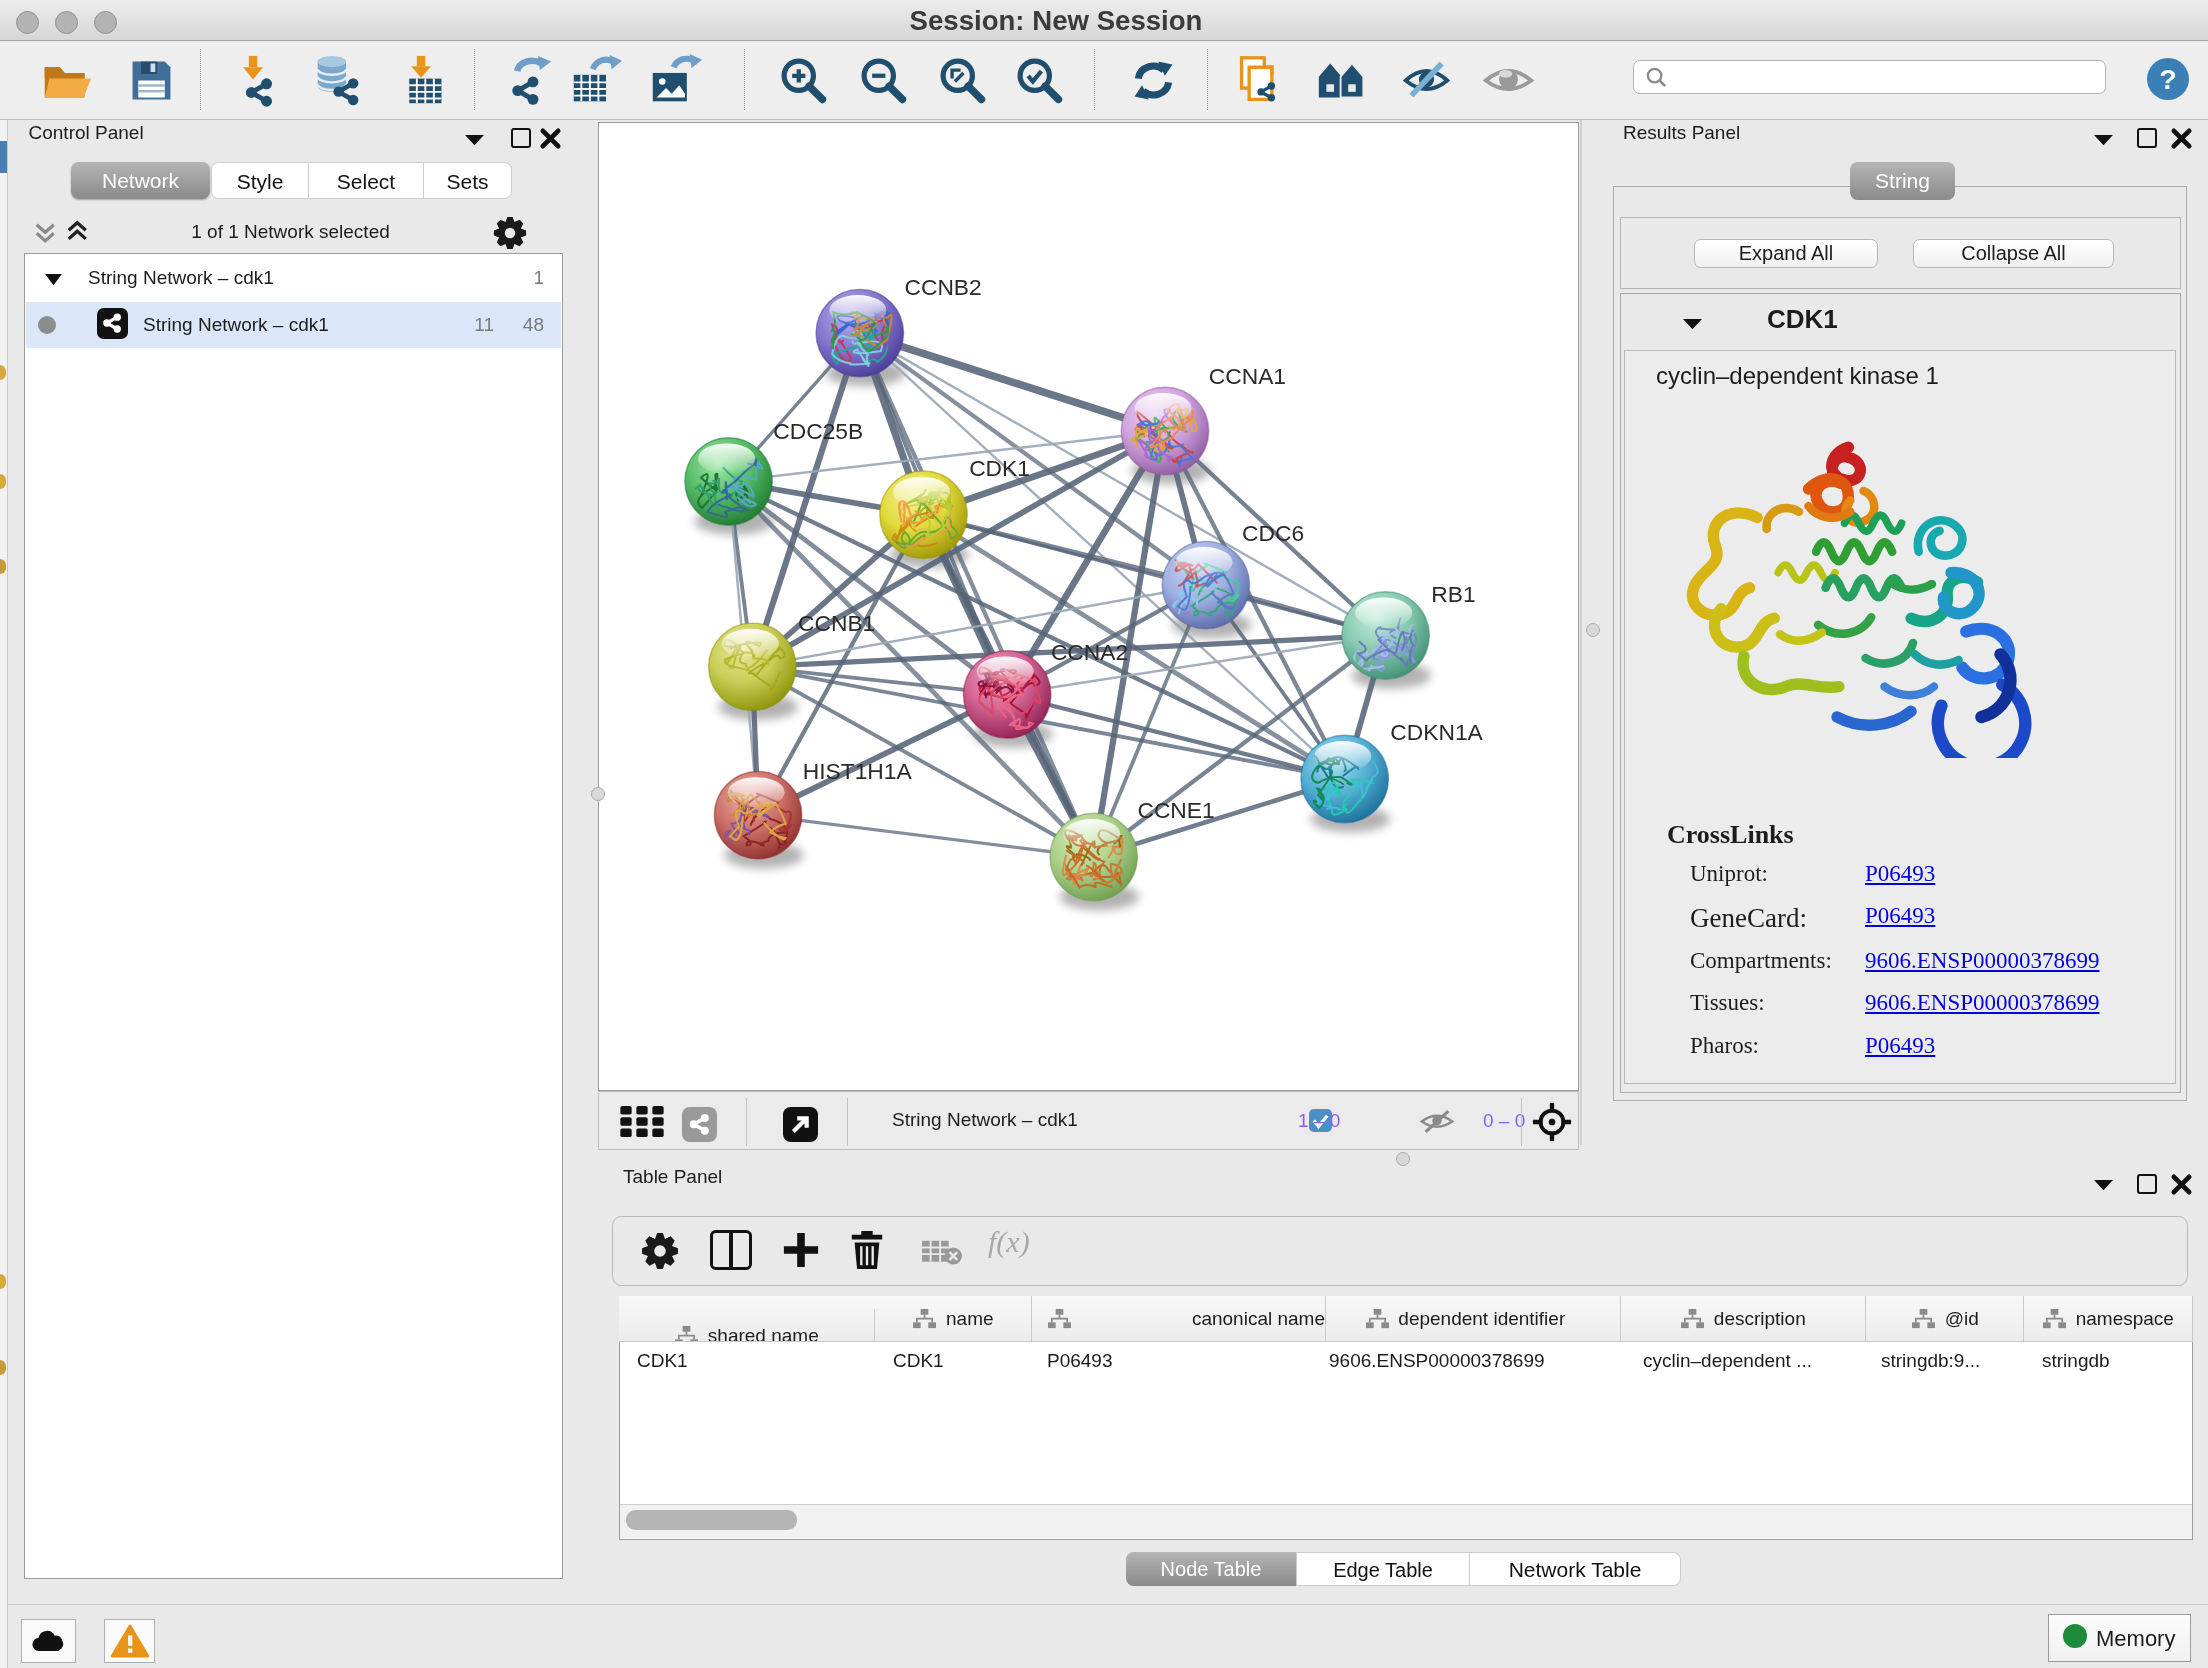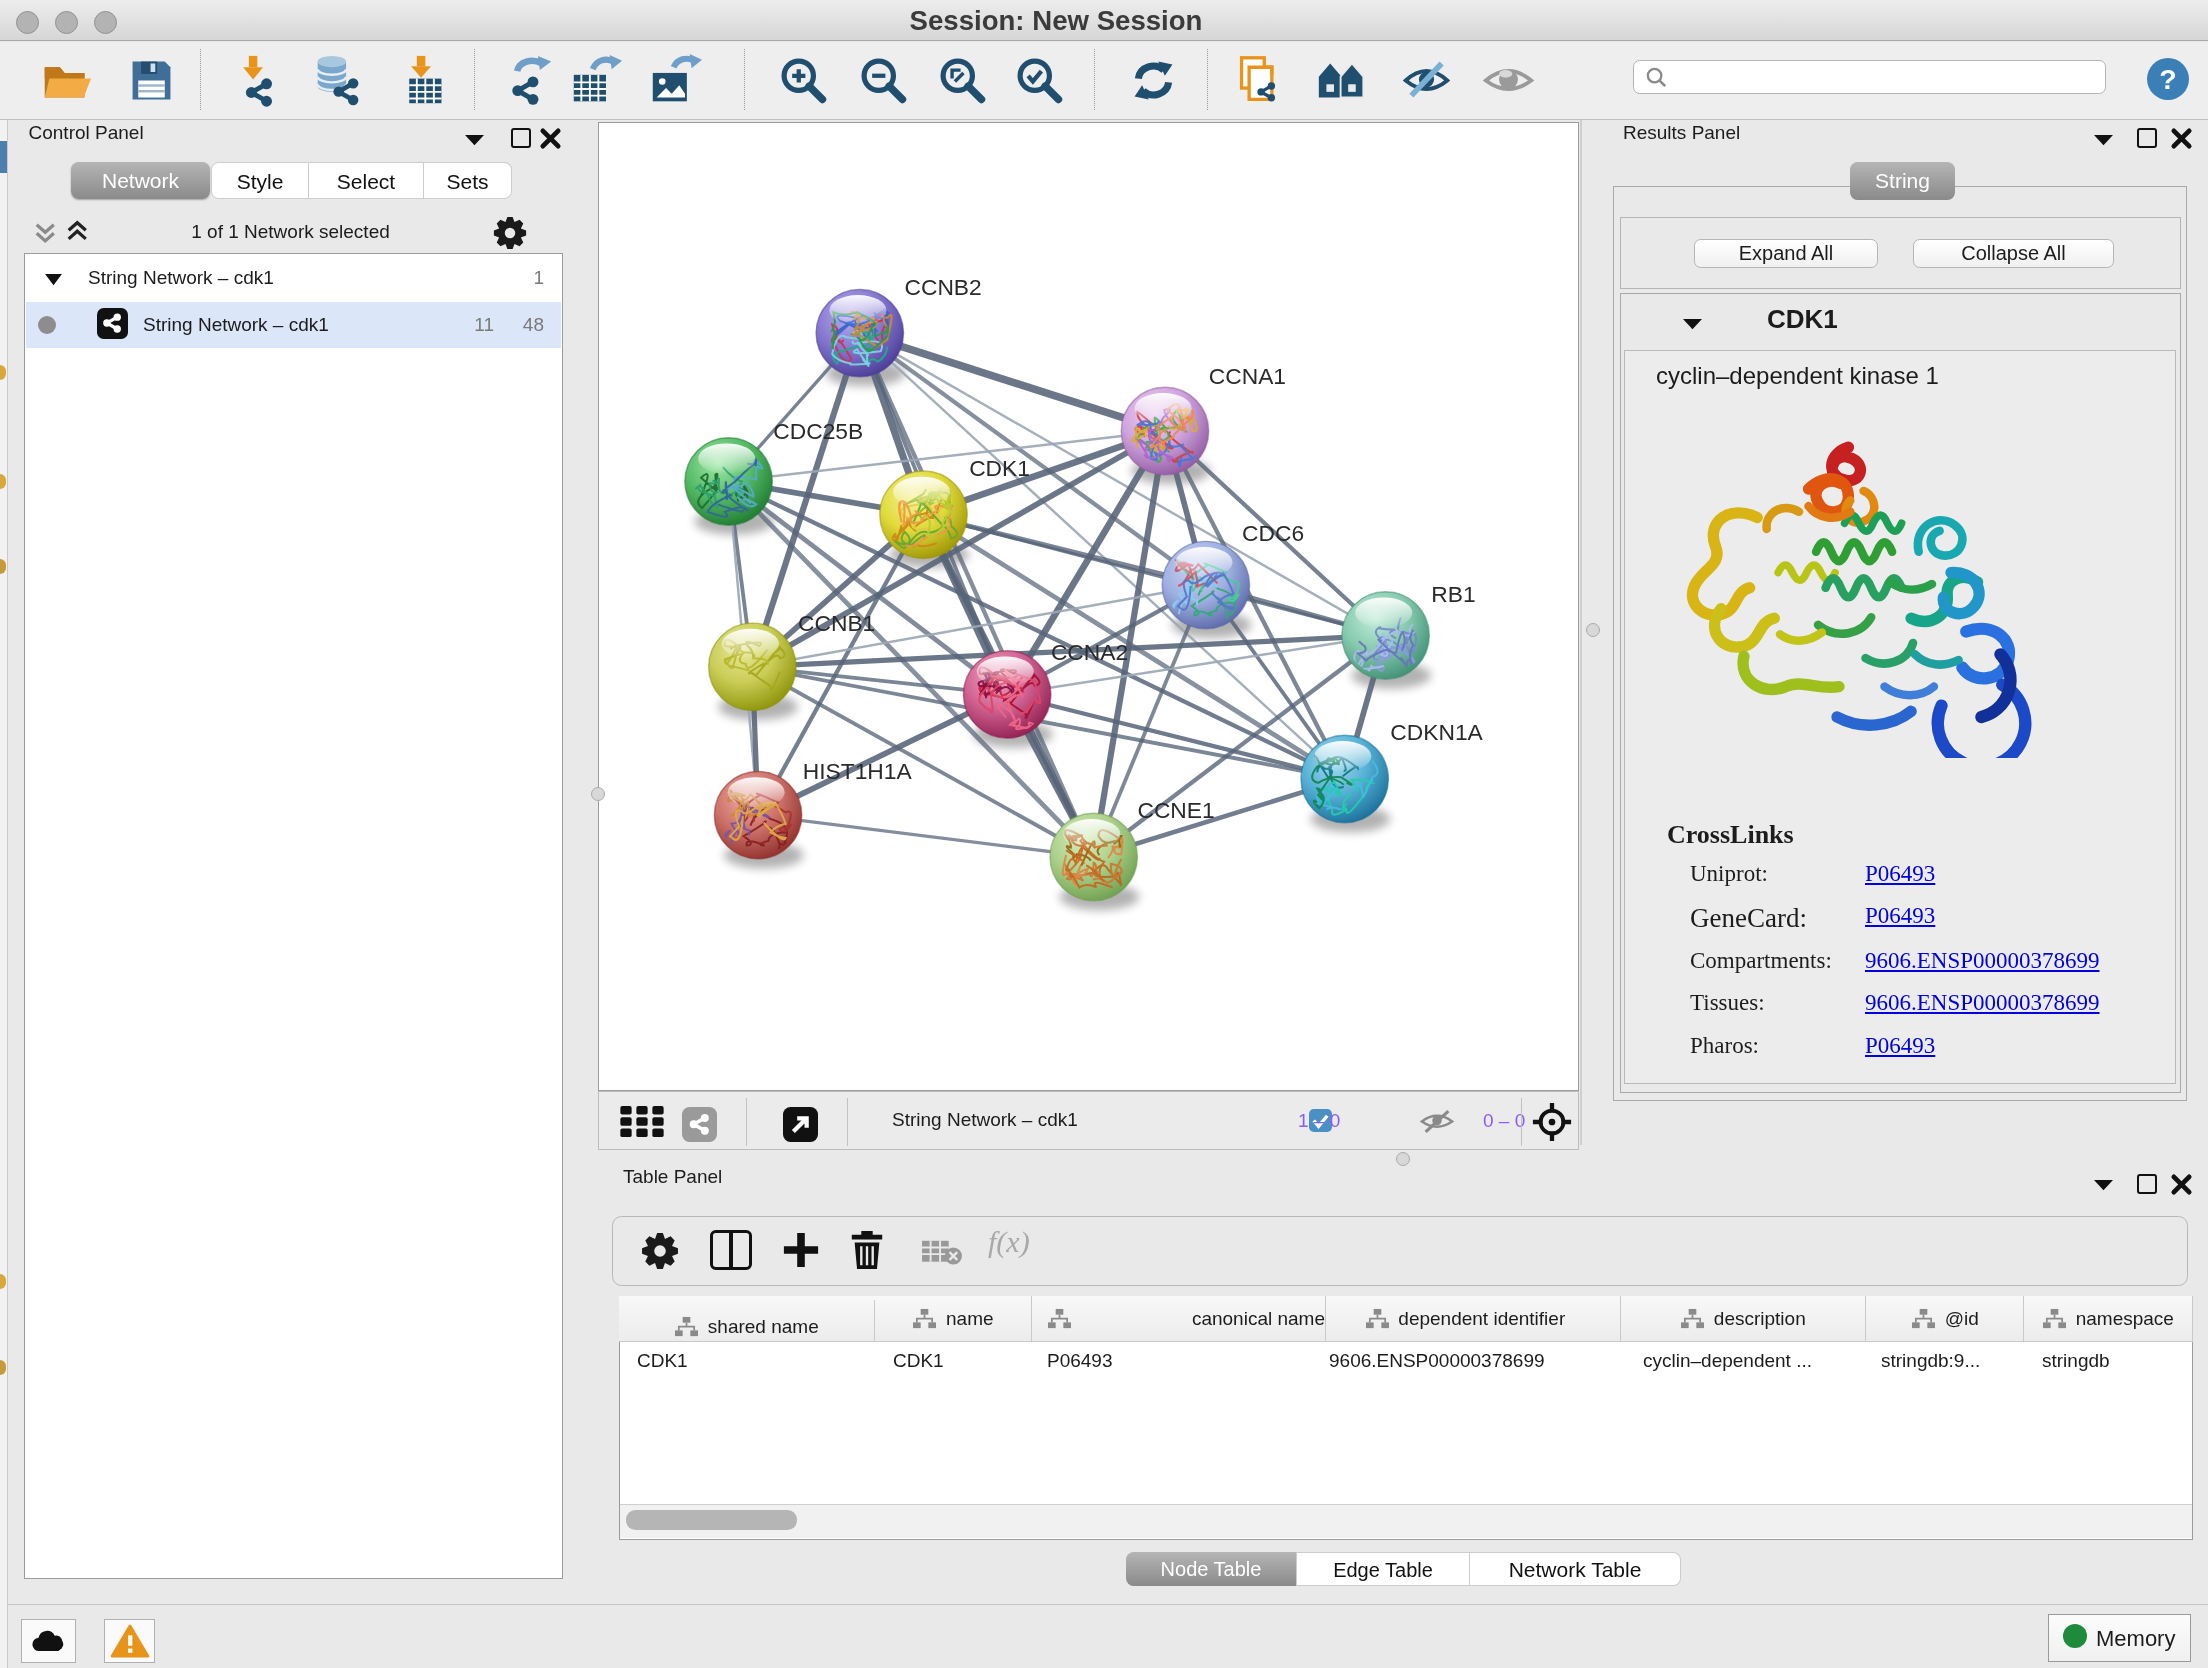--- a/index.html
+++ b/index.html
@@ -673,21 +673,21 @@
   </svg>
 <svg class="abs" width="42" height="28.5" viewBox="0 0 44 30" style="left:921px;top:1237px">
     <rect x="1" y="4" width="28" height="22" fill="#999"></rect>
     <path d="M1,11 h28 M1,18 h28 M10,4 v22 M20,4 v22" stroke="#e9e9e9" stroke-width="2"></path>
     <circle cx="34" cy="20" r="9" fill="#999"></circle>
     <path d="M30,16 l8,8 M38,16 l-8,8" stroke="#e9e9e9" stroke-width="2.5"></path>
   </svg>
 <div class="abs serif" style="left:988px;top:1225px;font-size:30px;font-style:italic;color:#a8a8a8">f(x)</div>
 <div class="abs" style="left:619px;top:1296px;width:1574px;height:244px;border:1.4px solid #9b9b9b;background:#fff"></div>
 <div class="abs" style="left:619px;top:1296px;width:1574px;height:46px;background:linear-gradient(#f8f8f8,#ececec);border-bottom:1.4px solid #c9c9c9;overflow:hidden">
-    <div style="position:absolute;left:0px;top:4px;width:256px;height:54px;border-right:1.4px solid #c9c9c9;display:flex;align-items:center;justify-content:center;overflow:hidden">
+    <div style="position:absolute;left:0px;top:13px;width:256px;height:54px;border-right:1.4px solid #c9c9c9;display:flex;align-items:center;justify-content:center;overflow:hidden">
       <svg width="25" height="23" viewBox="0 0 26 24" style="flex:none;margin-right:8.6px">
         <rect x="9" y="1" width="8" height="6" fill="#8a8a8a"></rect>
         <rect x="1" y="15" width="8" height="6" fill="#8a8a8a"></rect>
         <rect x="17" y="15" width="8" height="6" fill="#8a8a8a"></rect>
         <path d="M13,7 v4 M5,15 v-4 h16 v4" stroke="#8a8a8a" stroke-width="1.8" fill="none"></path>
       </svg>
       <span class="t20" style="white-space:nowrap">shared name</span>
     </div>
     <div style="position:absolute;left:256px;top:0;width:157px;height:46px;border-right:1.4px solid #c9c9c9;display:flex;align-items:center;justify-content:center;overflow:hidden">
       <svg width="25" height="23" viewBox="0 0 26 24" style="flex:none;margin-right:8.6px">

